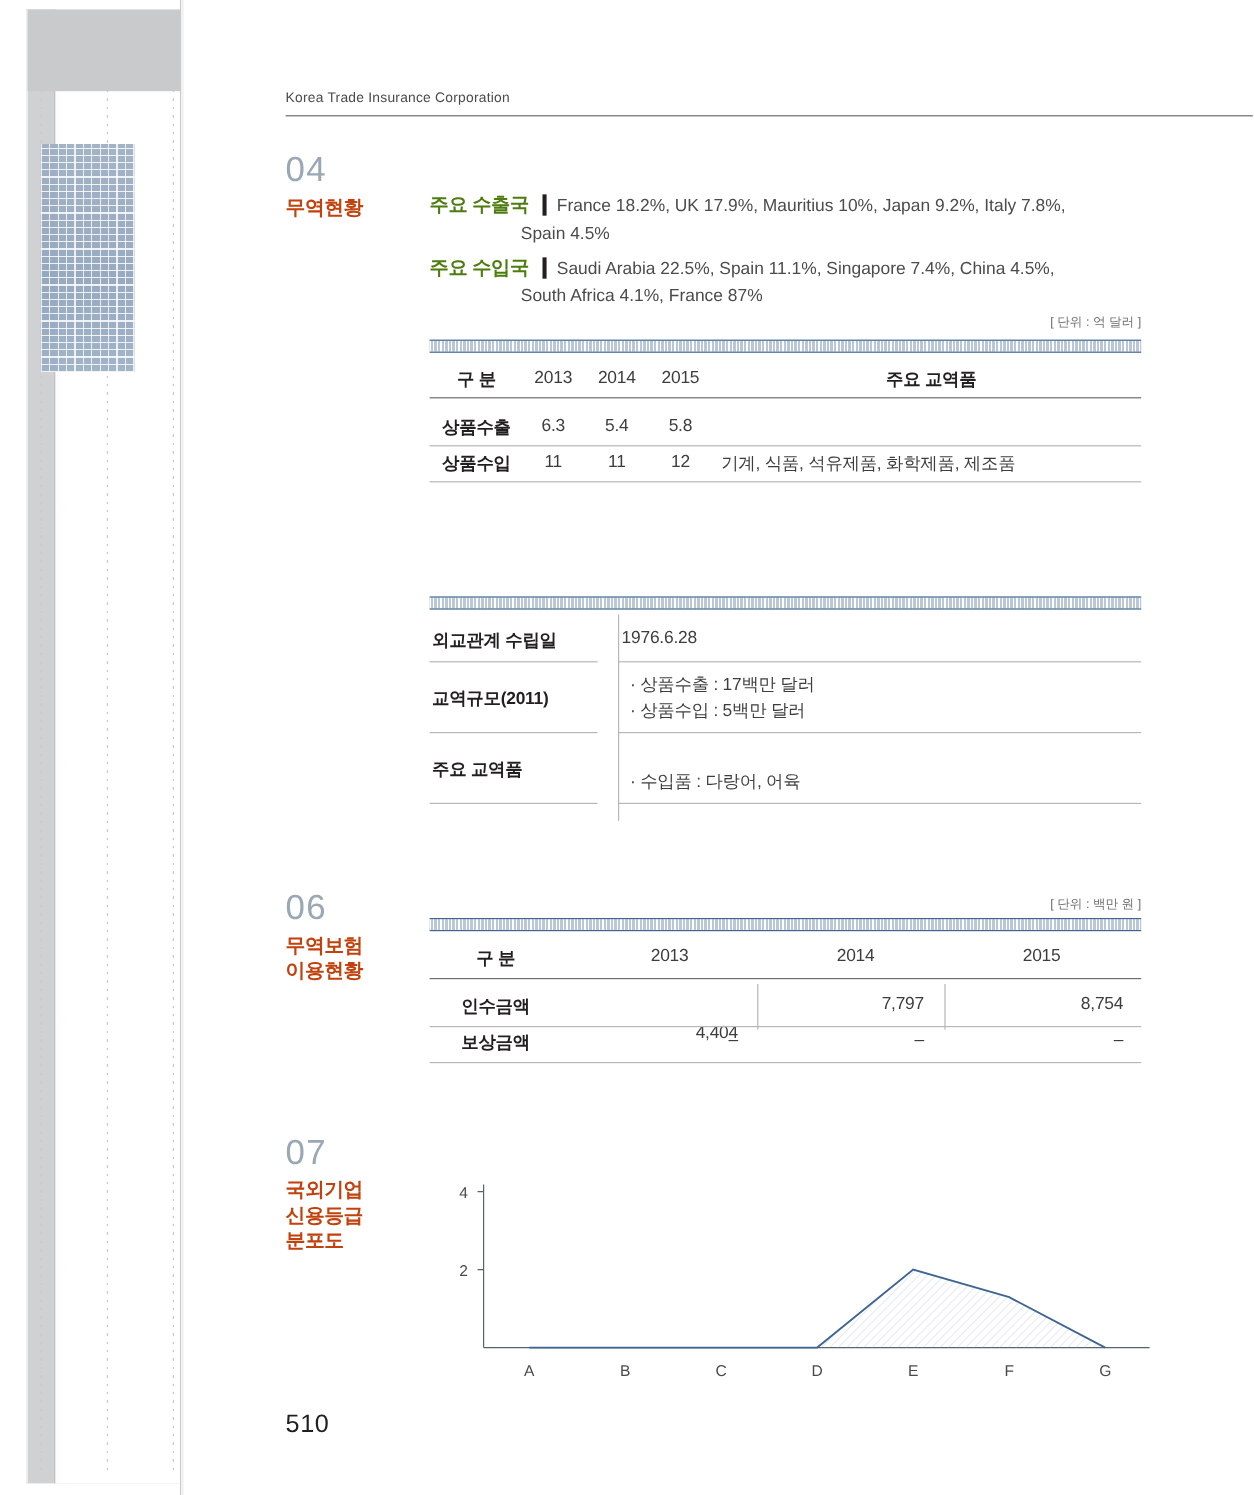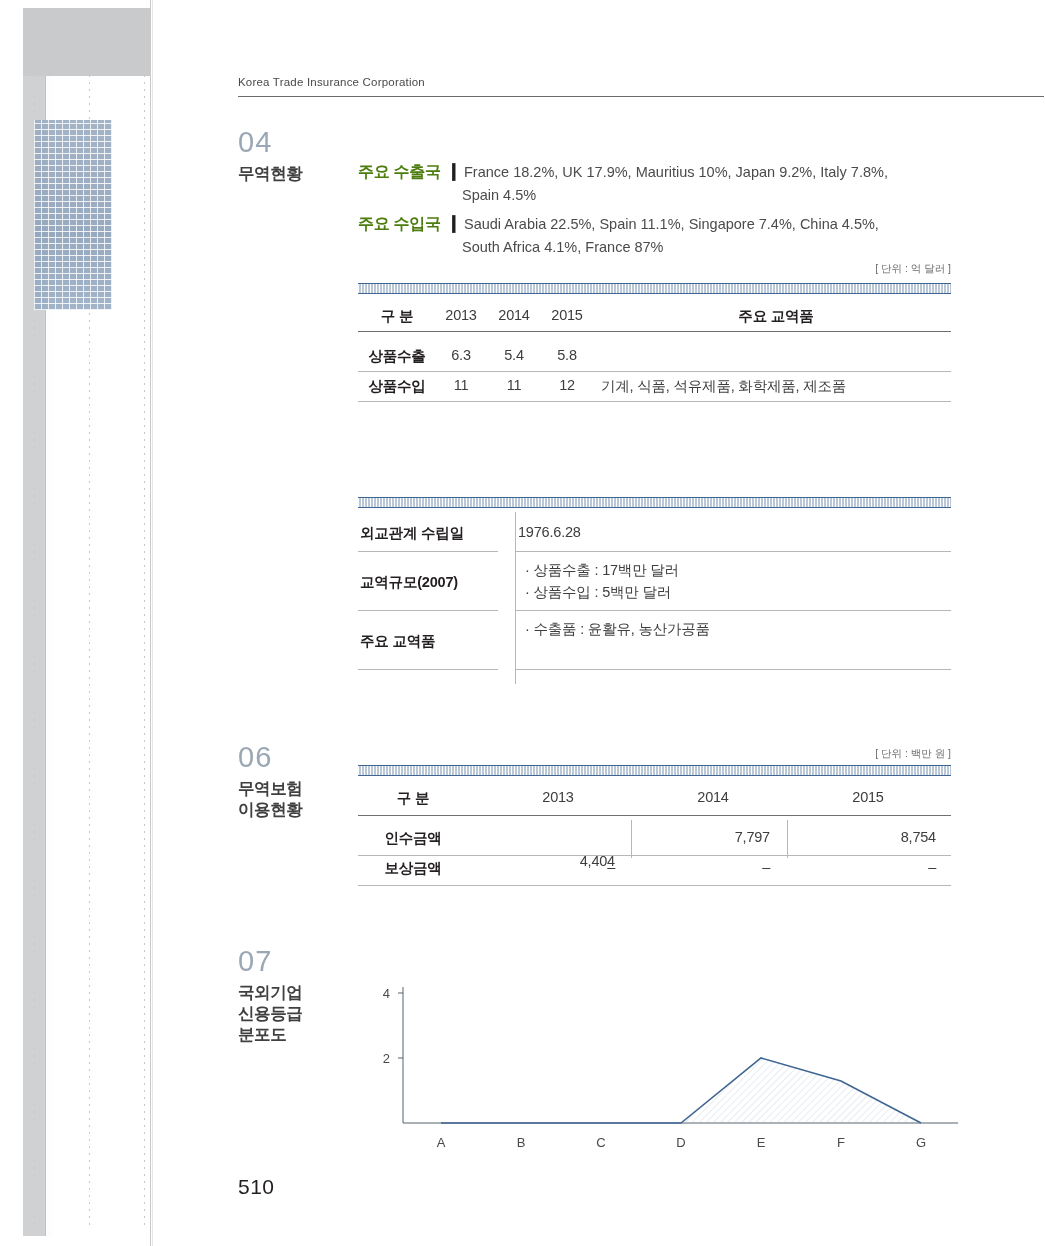--- a/index.html
+++ b/index.html
@@ -73,32 +73,32 @@
     font-size:11.5px;letter-spacing:.2px;color:#4a4a4a;
     font-family:"Liberation Sans", sans-serif;
   }
   
   .sec{position:absolute;left:85px;}
   .sec .num{
     font-size:29px;line-height:29px;color:#9aa7b4;letter-spacing:1px;
     font-weight:400;
   }
   .sec .ttl{
-    margin-top:6px;font-size:16.5px;line-height:21px;color:#404040;font-weight:700;
+    margin-top:6px;font-size:16.5px;line-height:21px;color:#c2410c;font-weight:700;
     letter-spacing:-.4px;
   }
   
   .kv{position:absolute;font-size:14.5px;line-height:23px;color:#3b3b3b;}
   .kv .k{
     display:inline-block;width:94px;font-weight:700;color:#4d7c0f;font-size:16px;
     letter-spacing:-.3px;
   }
   .kv .bar{display:inline-block;width:12px;text-align:center;color:#231f20;font-weight:700;}
   .kv .v{display:inline;color:#4b4b4b;}
-  .kv .v2{display:block;margin-left:104px;color:#4b4b4b;}
+  .kv .v2{display:block;margin-left:76px;color:#4b4b4b;}
   .unit{
     position:absolute;font-size:10.5px;color:#6d6d6d;text-align:right;
   }
   .hatchbar{
     position:absolute;height:11px;
     background:repeating-linear-gradient(90deg,#ffffff 0 1px,#b9c7d6 1px 3px);
     border-top:1px solid #3f6592;
     border-bottom:1px solid #3f6592;
     box-sizing:border-box;
   }
@@ -179,28 +179,28 @@
 
 
   <div class="hatchbar" style="left:205px;top:497px;width:593px;"></div>
 
   <div class="cell b" style="left:207px;top:524px;width:150px;">외교관계 수립일</div>
   <div class="cell" style="left:365px;top:524px;width:420px;">1976.6.28</div>
   <div class="rowline" style="left:205px;top:551px;width:140px;"></div>
   <div class="rowline" style="left:362px;top:551px;width:436px;"></div>
   <div class="vline" style="left:362px;top:512px;height:172px;"></div>
 
-  <div class="cell b" style="left:207px;top:573px;width:150px;">교역규모(2007)</div>
+  <div class="cell b" style="left:207px;top:573px;width:150px;">교역규모(2011)</div>
   <div class="cell" style="left:372px;top:561px;width:420px;">· 상품수출 : 17백만 달러</div>
   <div class="cell" style="left:372px;top:583px;width:420px;">· 상품수입 : 5백만 달러</div>
   <div class="rowline" style="left:205px;top:610px;width:140px;"></div>
   <div class="rowline" style="left:362px;top:610px;width:436px;"></div>
 
   <div class="cell b" style="left:207px;top:632px;width:150px;">주요 교역품</div>
-  <div class="cell" style="left:372px;top:620px;width:420px;">· 수출품 : 윤활유, 농산가공품</div>
+  <div class="cell" style="left:372px;top:642px;width:420px;">· 수입품 : 다랑어, 어육</div>
   <div class="rowline" style="left:205px;top:669px;width:140px;"></div>
   <div class="rowline" style="left:362px;top:669px;width:436px;"></div>
 
   <div class="sec" style="top:743px;">
     <div class="num">06</div>
     <div class="ttl">무역보험</div>
     <div class="ttl" style="margin-top:0;">이용현황</div>
   </div>
 
   <div class="unit" style="left:600px;top:747px;width:198px;">[ 단위 : 백만 원 ]</div>
@@ -228,21 +228,21 @@
   <div class="cell r" style="left:330px;top:859px;width:132px;">–</div>
   <div class="cell r" style="left:485px;top:859px;width:132px;">–</div>
   <div class="cell r" style="left:640px;top:859px;width:143px;">–</div>
 
   <div class="rowline" style="left:205px;top:885px;width:593px;"></div>
 
   <div class="sec" style="top:947px;">
     <div class="num">07</div>
     <div class="ttl">국외기업</div>
     <div class="ttl" style="margin-top:0;">신용등급</div>
-    <div class="ttl" style="margin-top:0;">분포도</div>
+    <div class="ttl" style="margin-top:0;font-family:Liberation Mono, monospace;">분포도</div>
   </div>
 
   <div class="chart" style="left:205px;top:975px;width:620px;height:185px;">
     <svg width="620" height="185" viewBox="0 0 620 185">
       <defs>
         <pattern id="hatch" width="5" height="5" patternTransform="rotate(45)" patternUnits="userSpaceOnUse">
           <line x1="0" y1="0" x2="0" y2="5" stroke="#a9bdd2" stroke-width="1"></line>
         </pattern>
       </defs>
 

